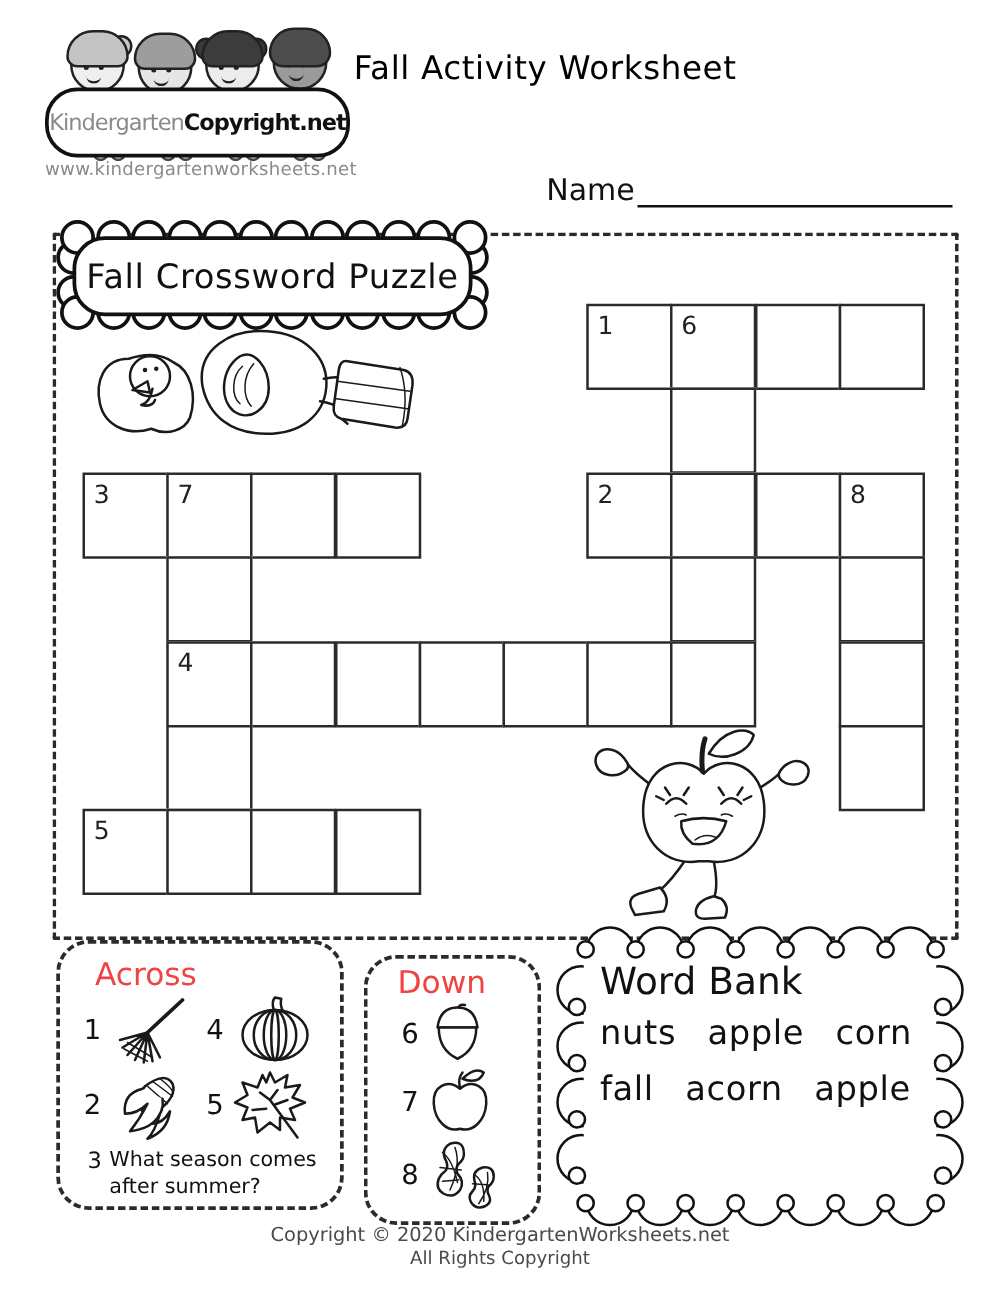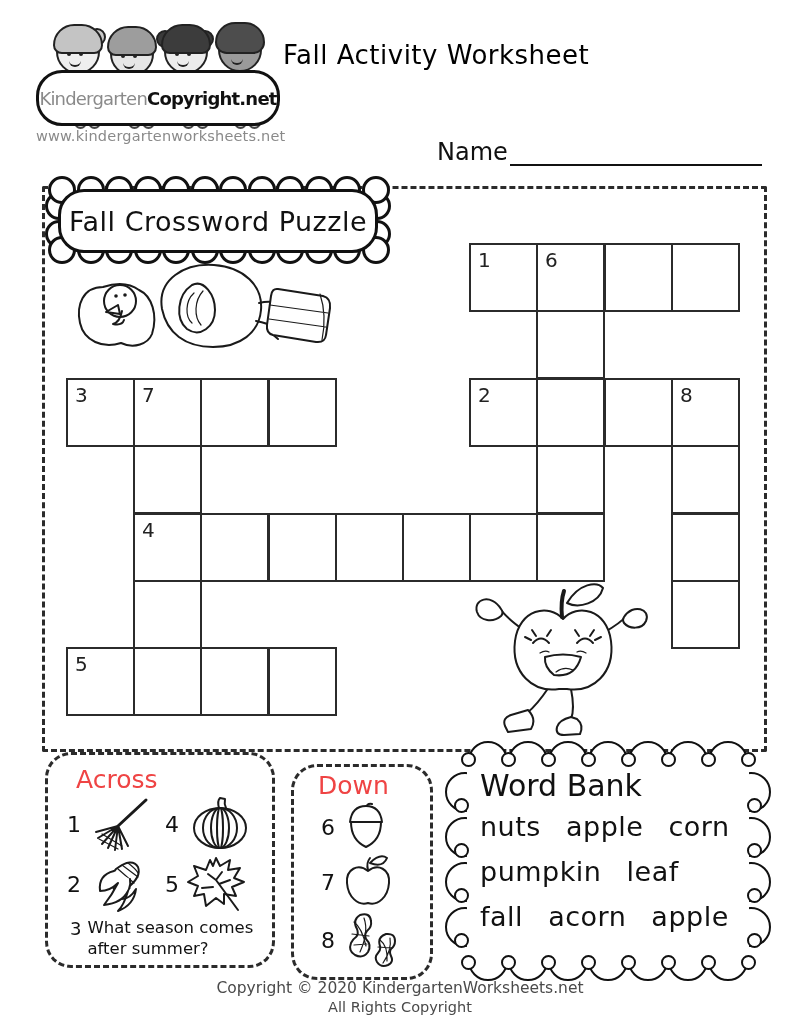--- a/index.html
+++ b/index.html
@@ -375,21 +375,20 @@
       <div class="wb-arc" style="left: 98px; top: 195px;"></div>
       <div class="wb-arc" style="left: 98px; top: -5px;"></div>
       <div class="wb-arc" style="left: 58px; top: 195px;"></div>
       <div class="wb-arc" style="left: 58px; top: -5px;"></div>
       <div class="wb-arc" style="left: 18px; top: 195px;"></div>
       <div class="wb-arc" style="left: 18px; top: -5px;"></div>
       <div id="wb-core"></div>
     <div id="wb-content">
       <div id="wb-title">Word Bank</div>
       <div class="wb-line">nuts apple corn</div>
-      <div class="wb-line">pumpkin leaf</div>
       <div class="wb-line">fall acorn apple</div>
     </div>
   </div>
 
   <div id="footer">
     <div class="f1">Copyright © 2020 KindergartenWorksheets.net</div>
     <div class="f2">All Rights Copyright</div>
   </div>
 
 </div>

